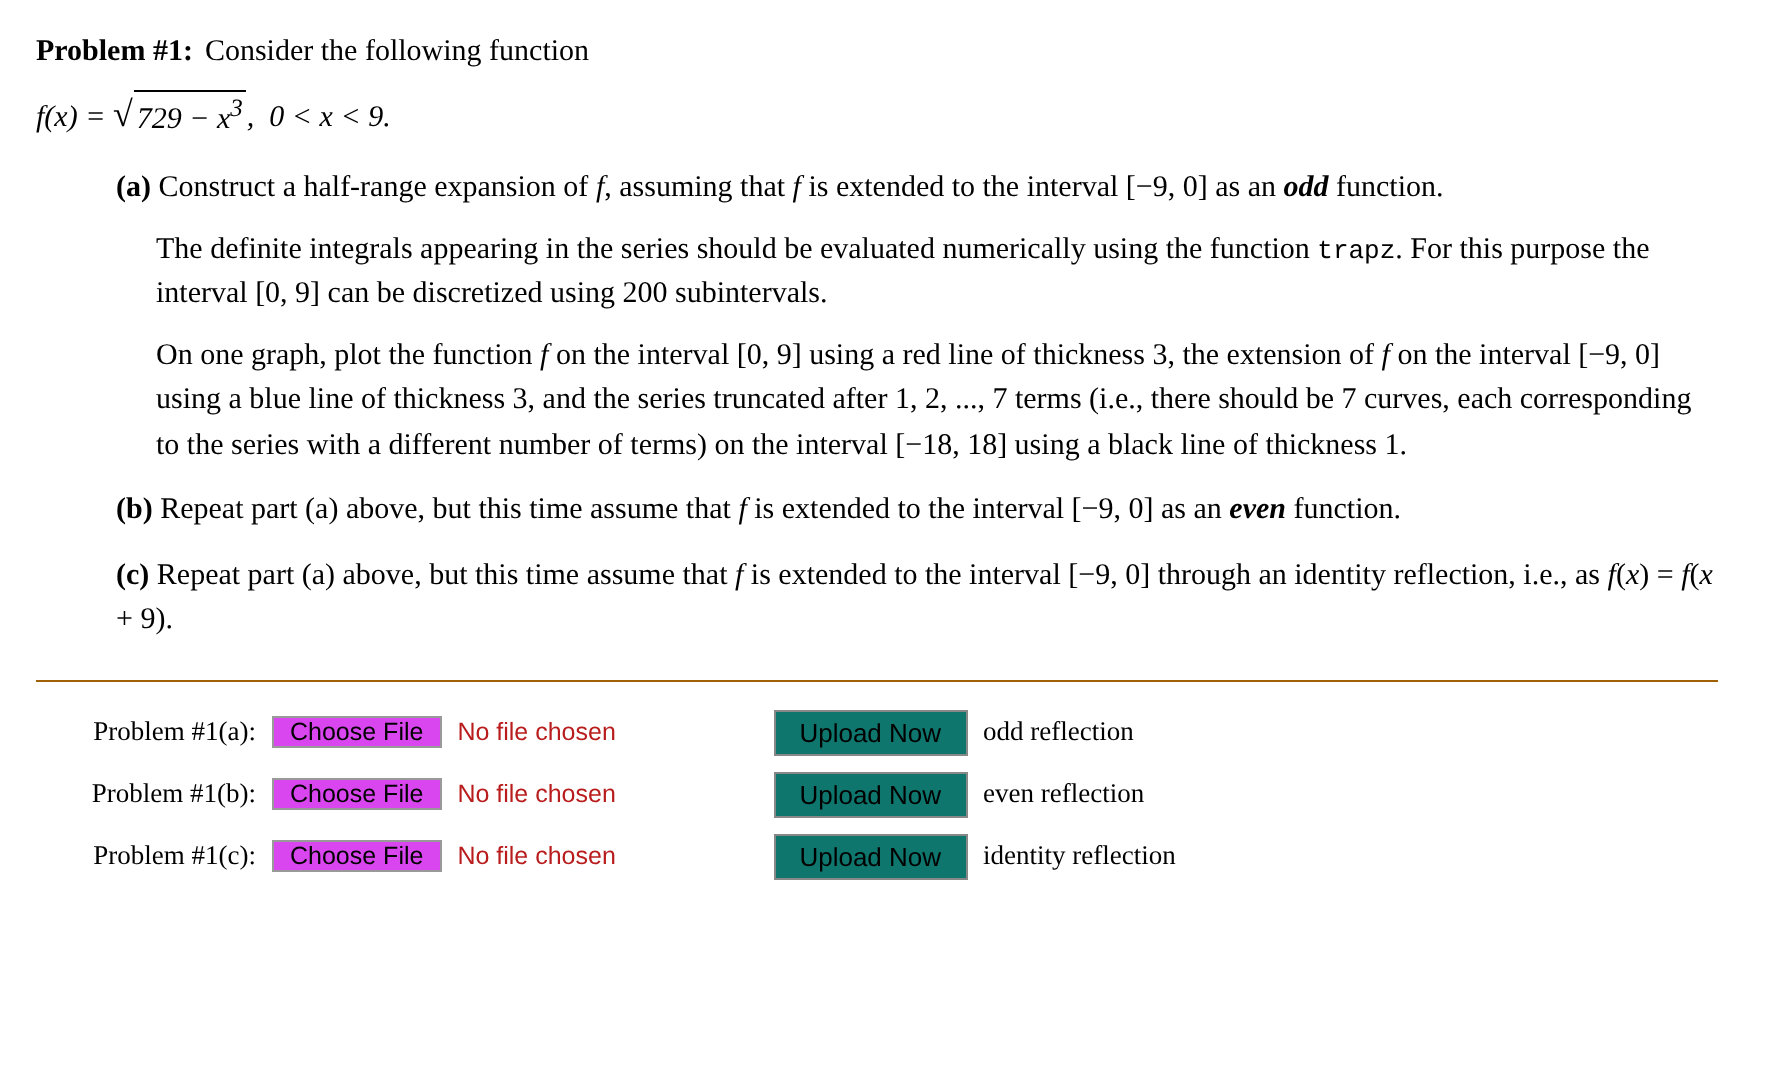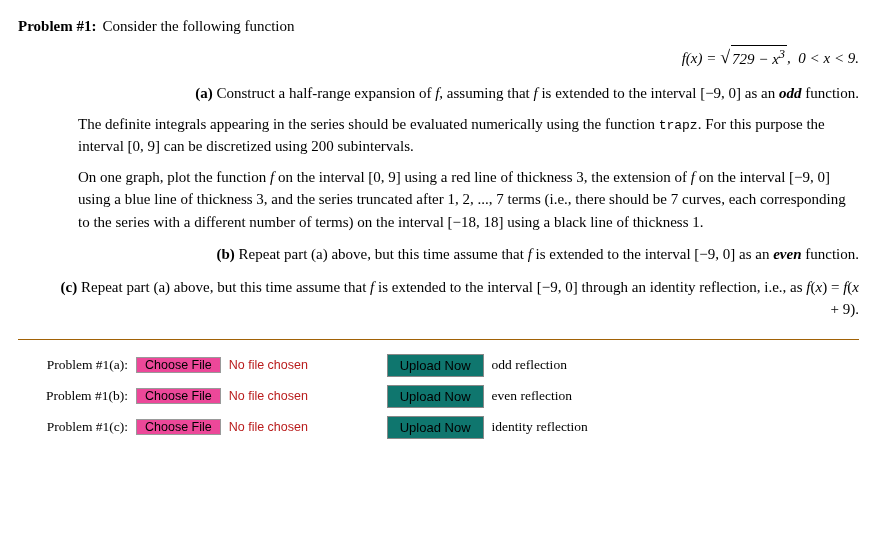--- a/index.html
+++ b/index.html
@@ -16,37 +16,36 @@
       font-size: 15px;
       margin-bottom: 10px;
       display: flex;
       align-items: baseline;
       gap: 6px;
     }
     .problem-title strong {
       font-size: 15px;
     }
     .math-block {
-      text-align: right;
+      text-align: left;
       font-style: italic;
       margin: 10px 0 14px 0;
       font-size: 15px;
     }
     .math-inline { font-style: italic; }
     .part {
       margin-left: 40px;
       margin-bottom: 10px;
     }
     .part-label {
       font-weight: bold;
     }
     .part p {
       margin-bottom: 8px;
       line-height: 1.5;
-      text-align: right;
     }
     .indent {
       margin-left: 20px;
       margin-bottom: 8px;
       line-height: 1.5;
     }
     code {
       font-family: "Courier New", Courier, monospace;
       font-size: 13px;
     }
@@ -64,21 +63,21 @@
     }
     .row-label {
       width: 110px;
       text-align: right;
       flex-shrink: 0;
       font-size: 13.5px;
     }
     .file-btn {
       padding: 0 8px;
       font-size: 12.5px;
-      background: #ec4899;
+      background: #d946ef;
       border: 1px solid #999;
       cursor: pointer;
       font-family: Arial, sans-serif;
     }
     .no-file {
       font-size: 12.5px;
       color: #b91c1c;
       width: 150px;
       font-family: Arial, sans-serif;
     }

